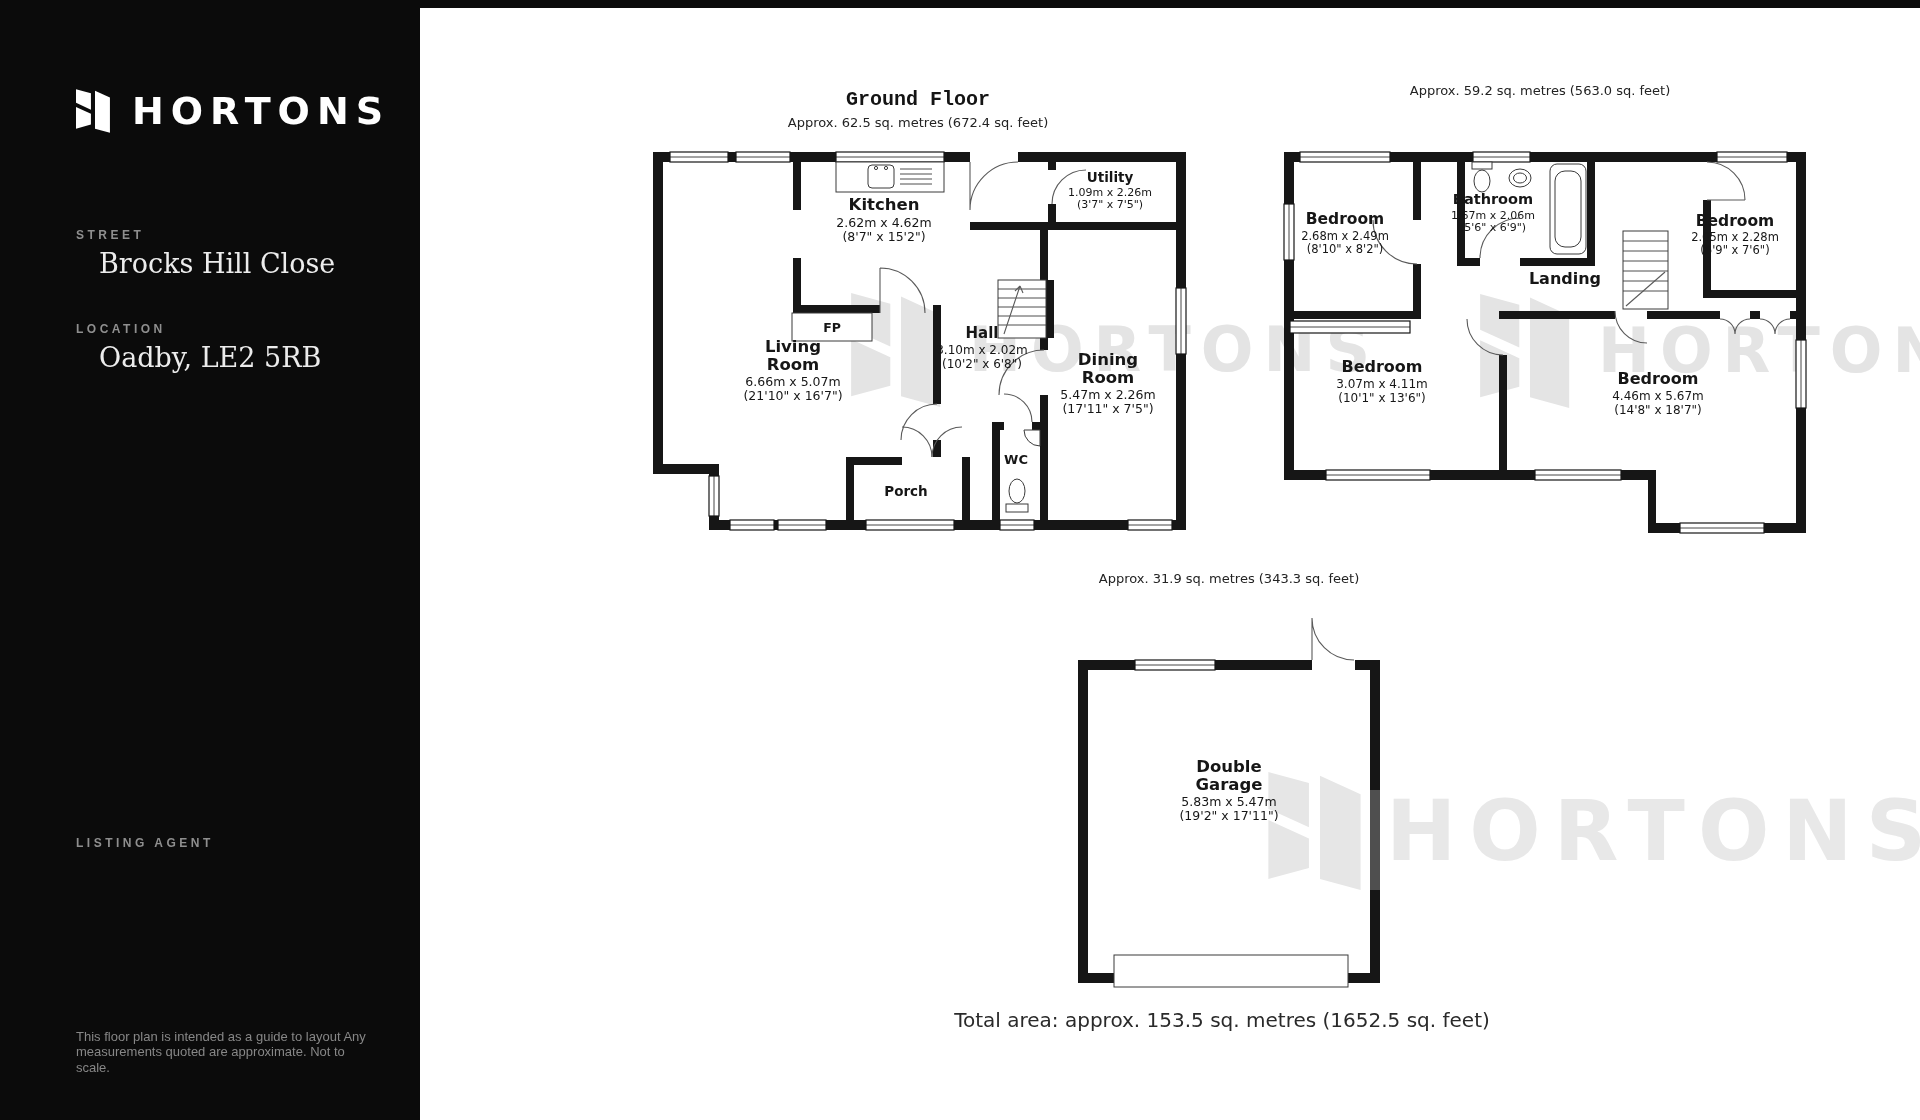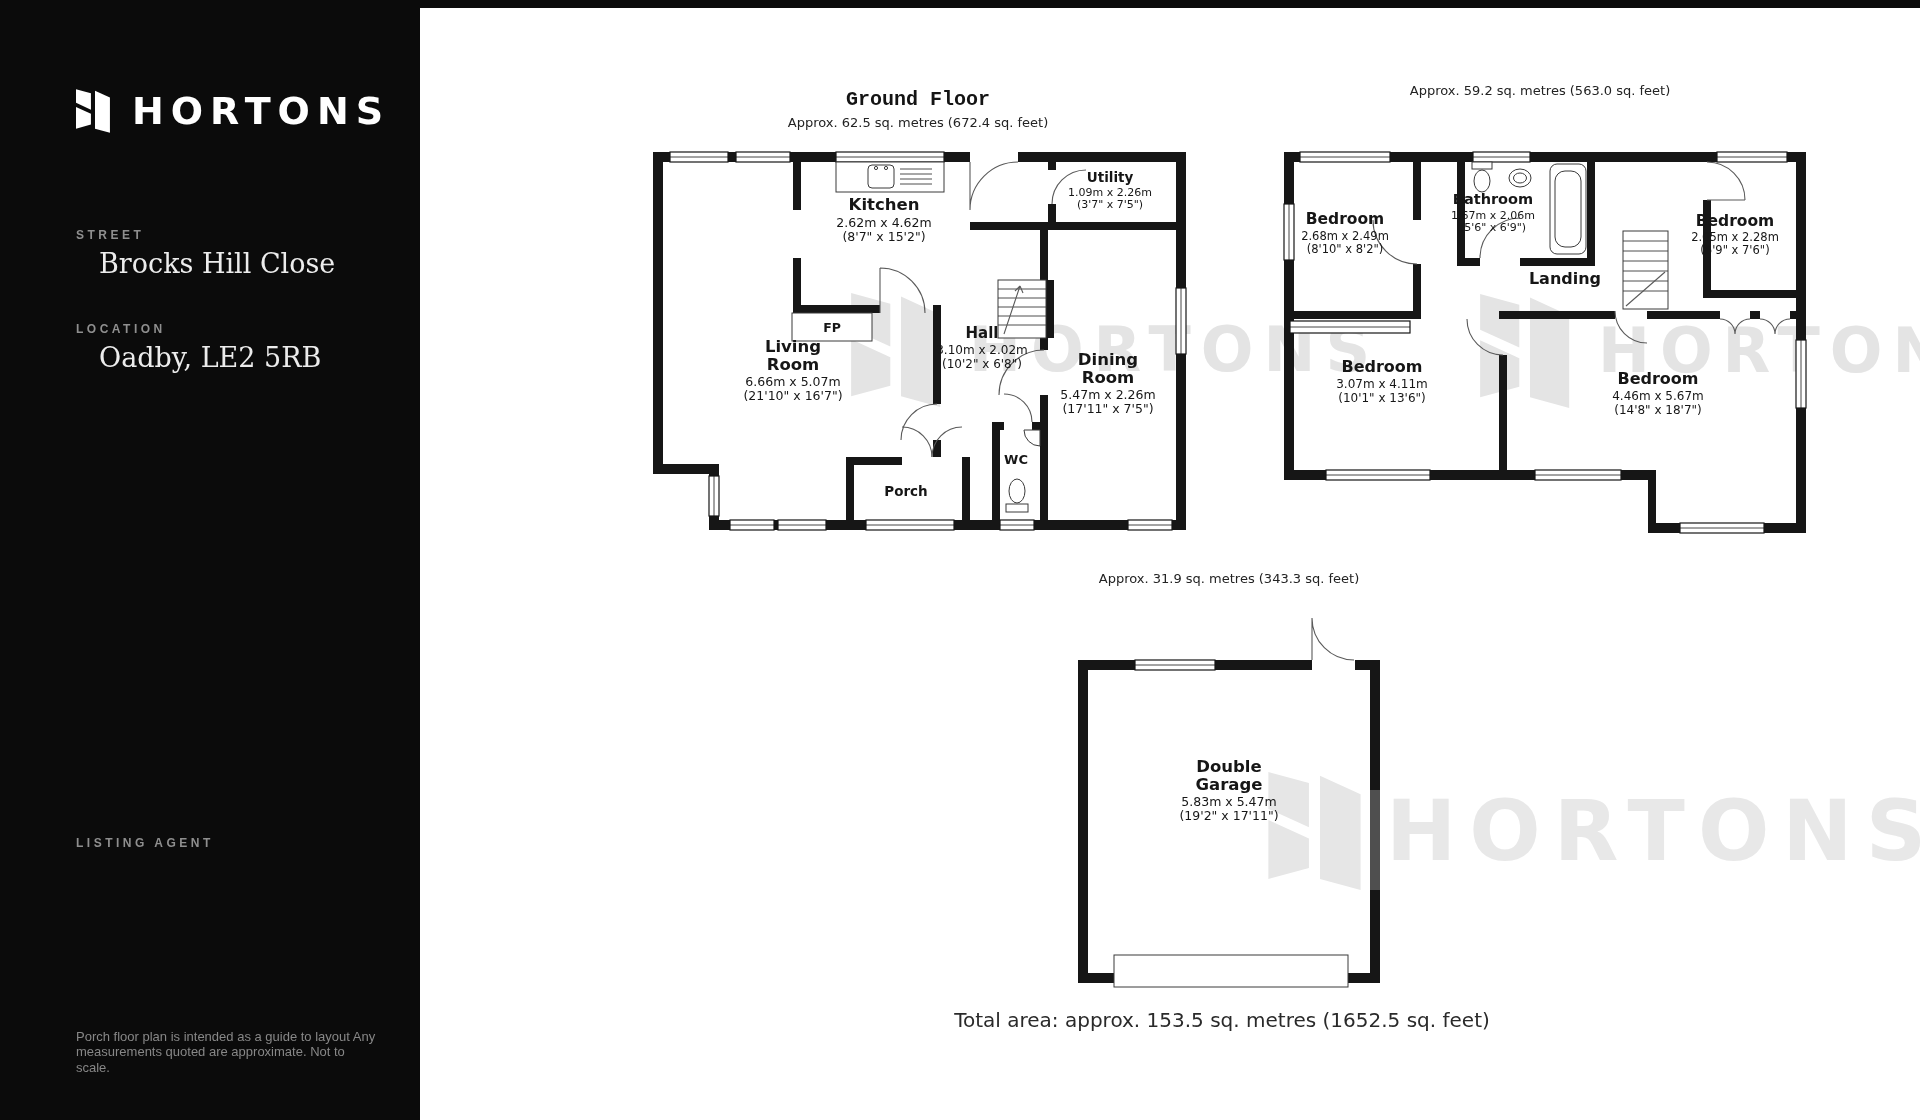--- a/index.html
+++ b/index.html
@@ -49,21 +49,21 @@
       <polygon points="28,2 50,12 50,64 28,58" fill="#ffffff"></polygon>
     </svg>
     <span class="brand-text">HORTONS</span>
   </div>
   <div class="side-label" style="top:228px">STREET</div>
   <div class="side-value" style="top:248px">Brocks Hill Close</div>
   <div class="side-label" style="top:322px">LOCATION</div>
   <div class="side-value" style="top:342px">Oadby, LE2 5RB</div>
   <div class="side-label" style="top:836px">LISTING AGENT</div>
   <div class="side-disclaimer">
-    <div>Porch floor plan is intended  as a guide to layout Any</div>
+    <div>This floor plan is intended  as a guide to layout Any</div>
     <div>measurements quoted are approximate. Not to scale.</div>
   </div>
 </div>
 
 <div class="wm" style="left:851px;top:293px">
   <svg width="100" height="114" viewBox="0 0 56 64">
     <polygon points="0,0 22,6 22,30 0,20" fill="#e4e4e4"></polygon>
     <polygon points="0,26 22,36 22,52 0,58" fill="#e4e4e4"></polygon>
     <polygon points="28,2 50,12 50,64 28,58" fill="#e4e4e4"></polygon>
   </svg>

